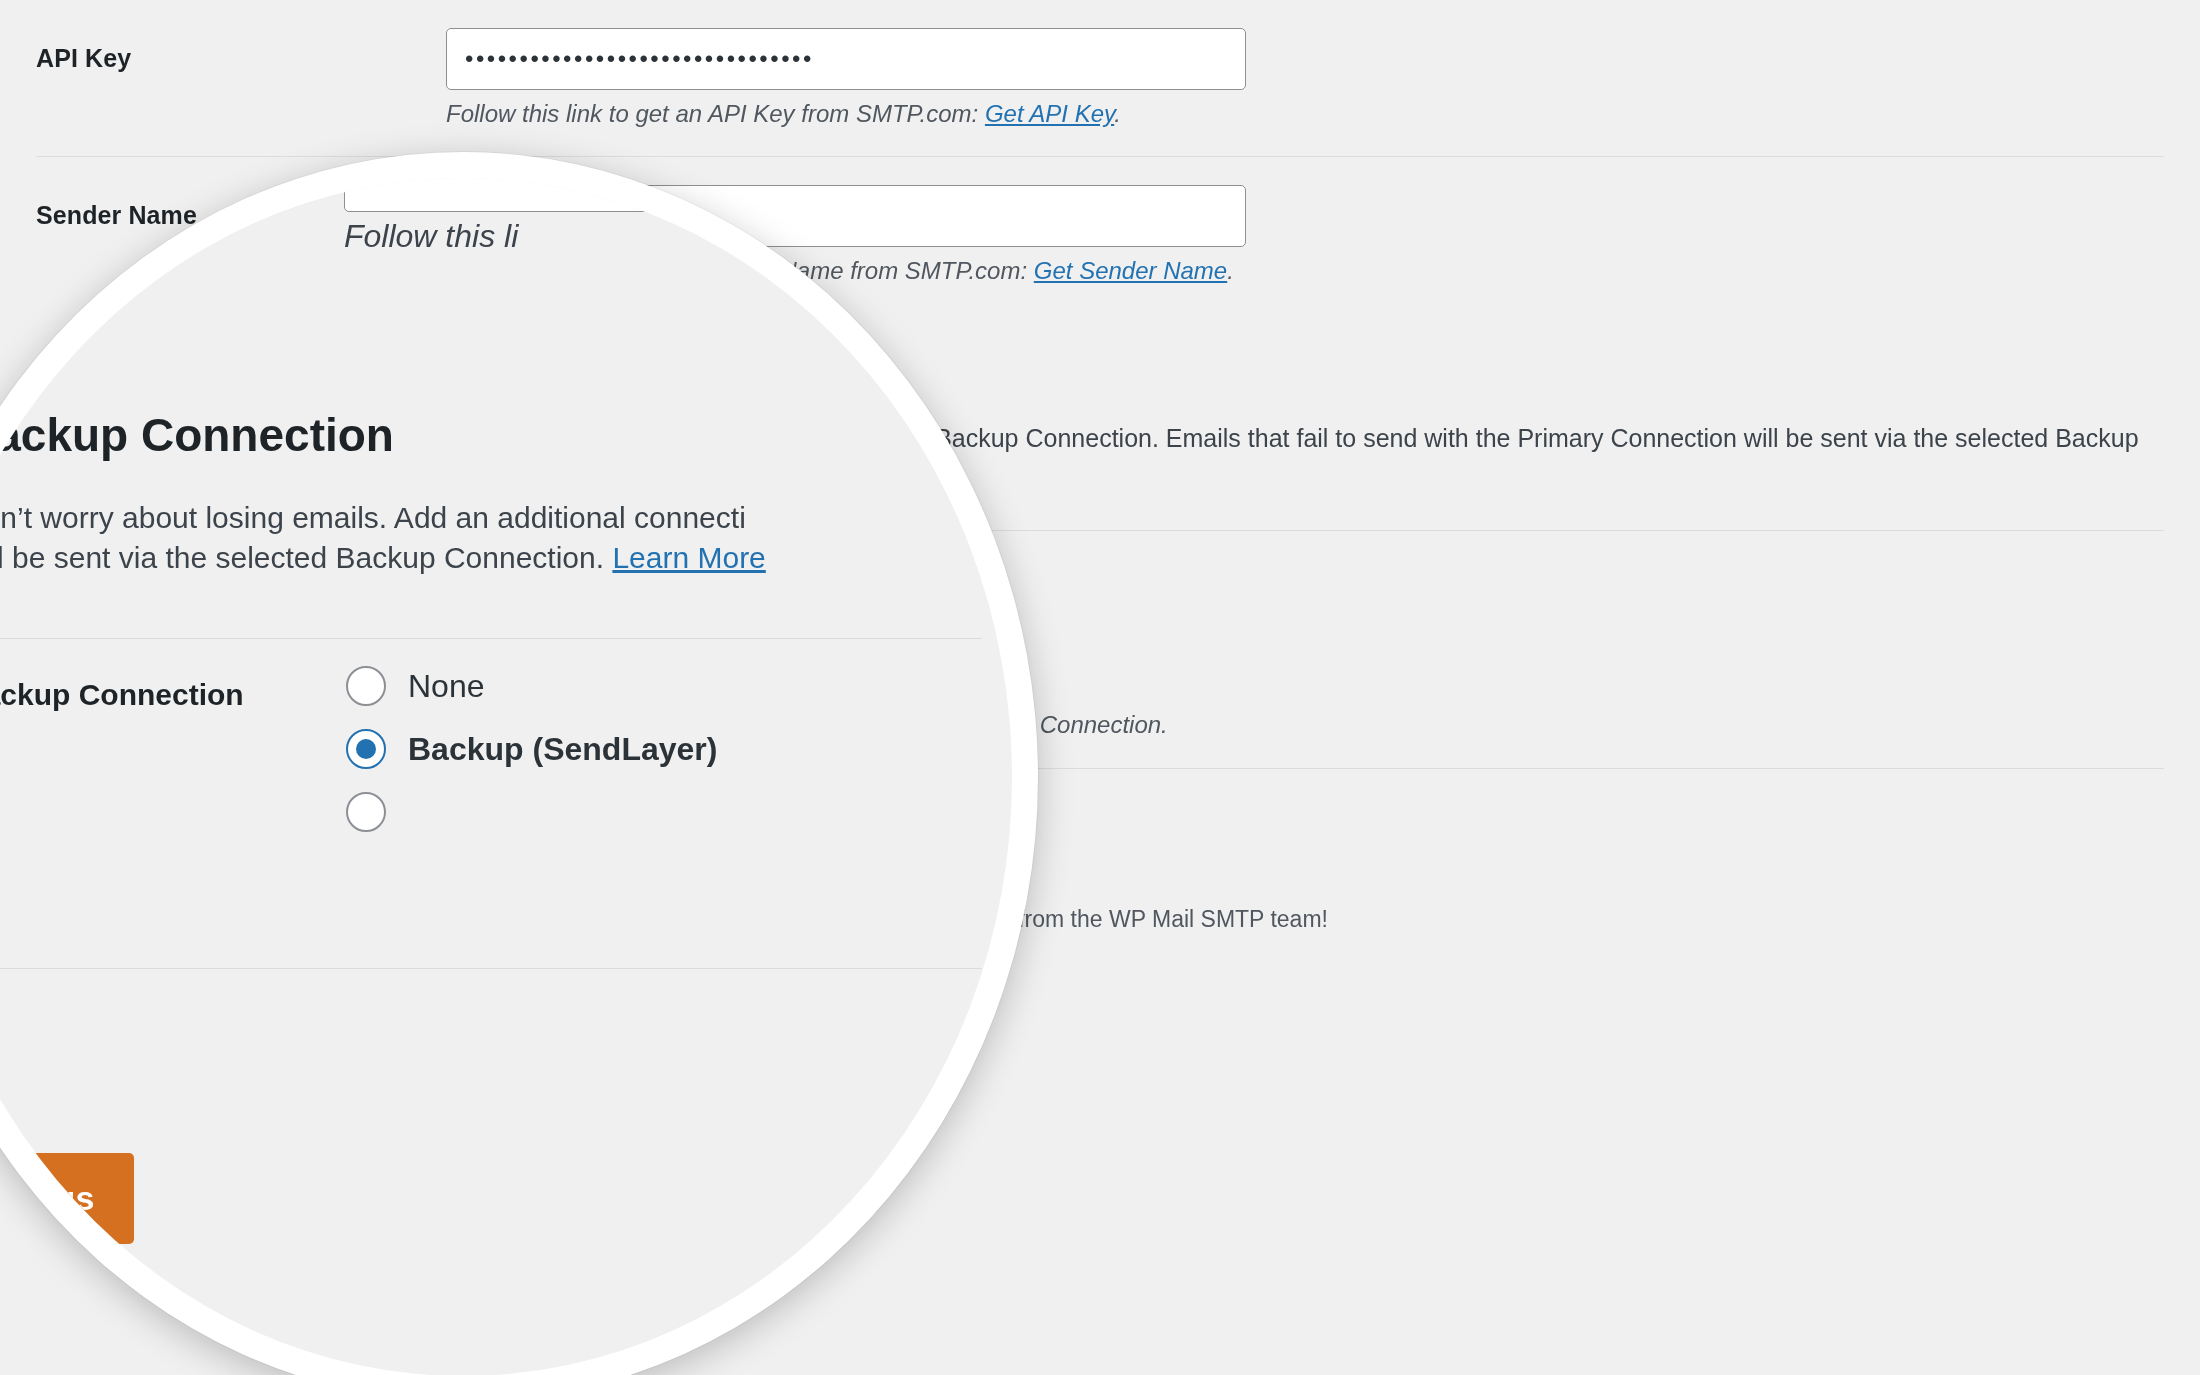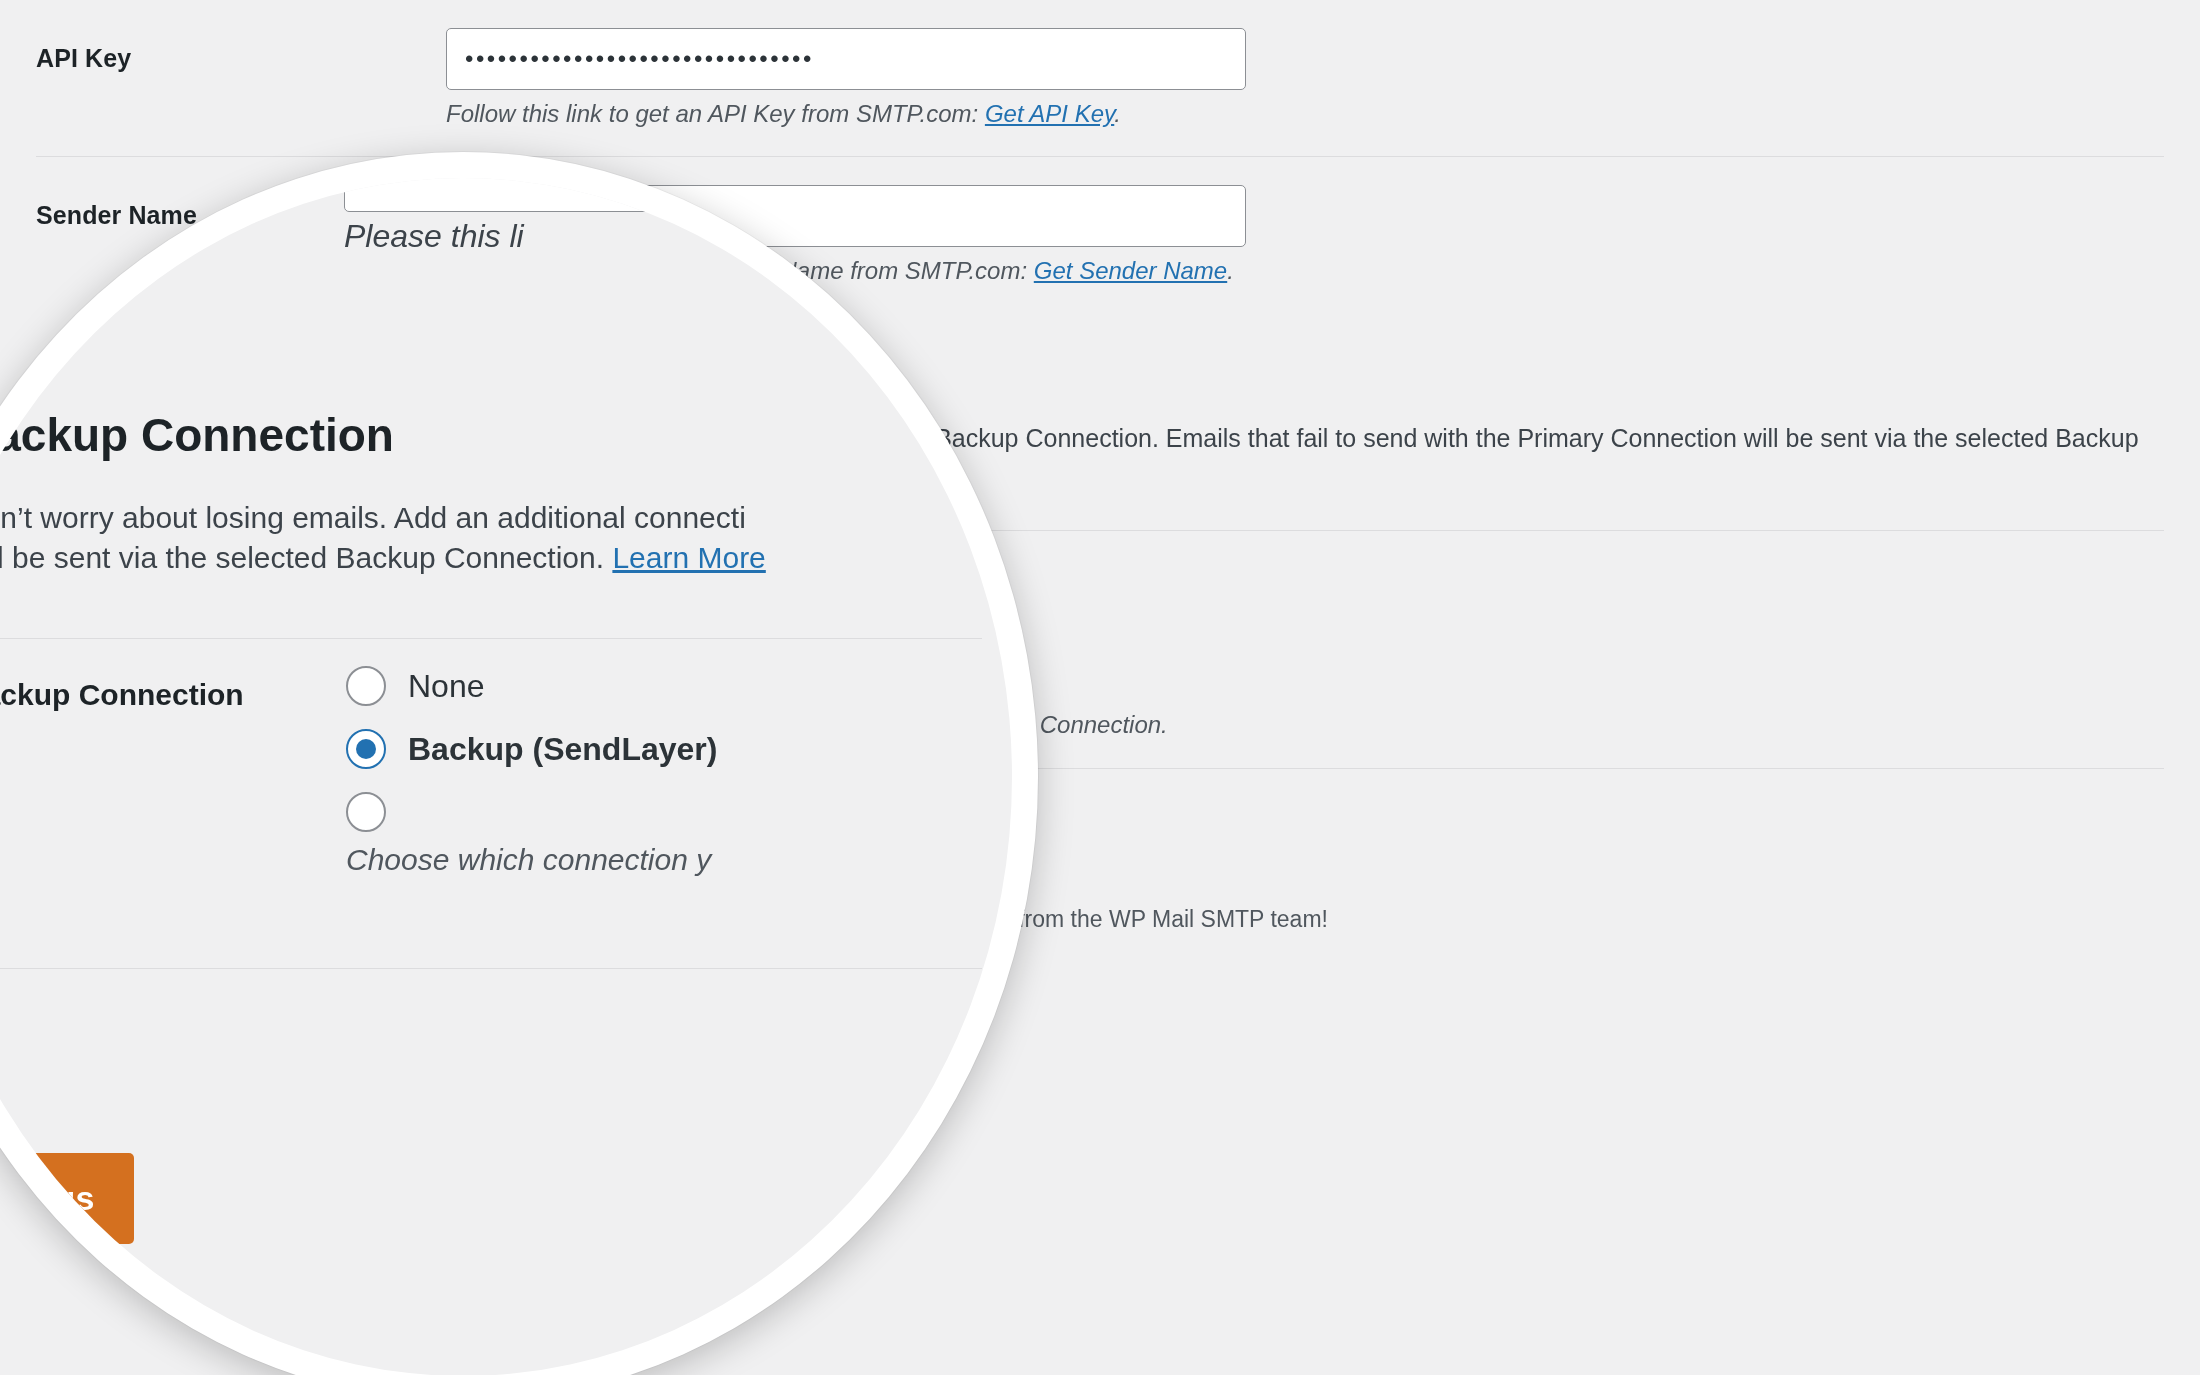--- a/index.html
+++ b/index.html
@@ -335,21 +335,21 @@
     <div style="padding-top:34px;">
       <button class="save-btn">Save Settings</button>
       <div class="footer-note">Please rate WP Mail SMTP ★★★★★ on WordPress.org to help us spread the word. Thank you from the WP Mail SMTP team!</div>
     </div>
   </div>
 
   <div id="lens">
     <div id="lens-content">
 
       <div class="z-top-input"></div>
-      <div class="z-top-hint">Please this li</div>
+      <div class="z-top-hint">Follow this li</div>
       <div class="z-sender-label">Send</div>
 
       <div class="z-section-title">Backup Connection</div>
 
       <div class="z-section-desc">
         <span>Don’t worry about losing emails. Add an additional connecti</span><br>
         <span>will be sent via the selected Backup Connection.</span>
         <a href="#">Learn More</a>
       </div>
 
@@ -364,21 +364,20 @@
         </div>
         <div class="z-radio-item">
           <span class="z-dot checked"></span>
           <span class="z-radio-label selected">Backup (SendLayer)</span>
         </div>
         <div class="z-radio-item">
           <span class="z-dot"></span>
         </div>
       </div>
 
-      <div class="z-hint">Choose which connection y</div>
 
       <div class="z-hr" style="top: 790px;"></div>
 
       <button class="z-save">ave Settings</button>
       <div class="z-footer">Please rate</div>
     </div>
   </div>
 
 </div>
 

